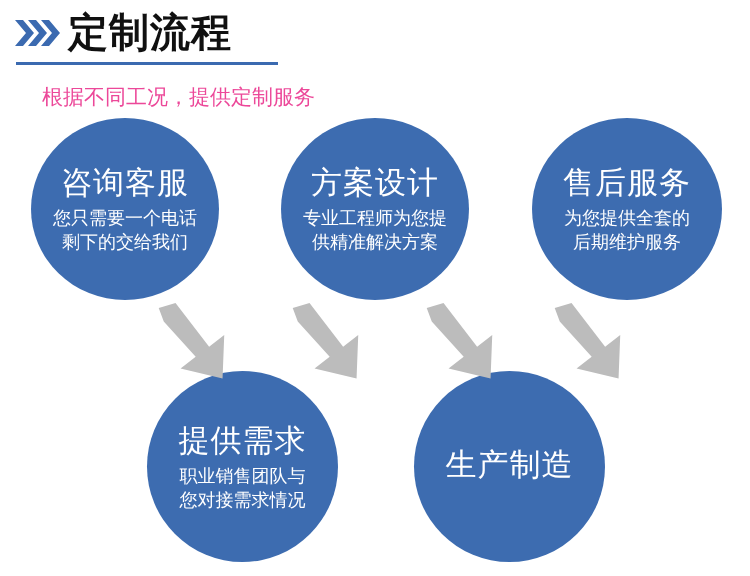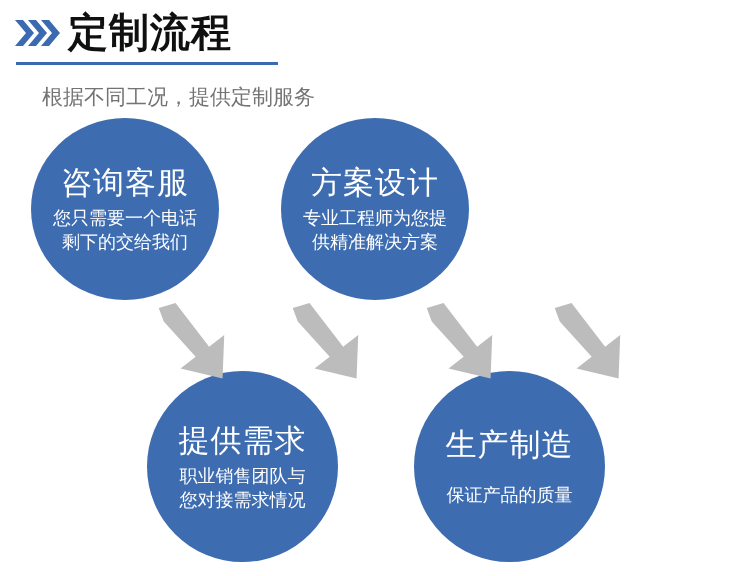--- a/index.html
+++ b/index.html
@@ -54,21 +54,21 @@
     top: 62px;
     width: 262px;
     height: 3px;
     background: #3b6ab0;
   }
   #subtitle-text {
     position: absolute;
     left: 42px;
     top: 82px;
     font-size: 21px;
-    color: #737373;
+    color: #ec4899;
     line-height: 30px;
     white-space: nowrap;
   }
 
   
   .node-circle {
     position: absolute;
     border-radius: 50%;
     background: #3d6cb0;
     display: flex;
@@ -135,30 +135,34 @@
     <div class="node-desc">您只需要一个电话</div>
     <div class="node-desc">剩下的交给我们</div>
   </div>
 
   <div id="circle-2" class="node-circle">
     <div class="node-title">方案设计</div>
     <div class="node-desc">专业工程师为您提</div>
     <div class="node-desc">供精准解决方案</div>
   </div>
 
+  <div id="circle-3" class="node-circle">
+    <div class="node-title">售后服务</div>
+    <div class="node-desc">为您提供全套的</div>
+    <div class="node-desc">后期维护服务</div>
+  </div>
 
   <div id="circle-4" class="node-circle">
     <div class="node-title">提供需求</div>
     <div class="node-desc">职业销售团队与</div>
     <div class="node-desc">您对接需求情况</div>
   </div>
 
   <div id="circle-5" class="node-circle">
     <div class="node-title">生产制造</div>
-    <div class="node-desc">保证产品的质量</div>
   </div>
 
   <div id="arrow-1" class="arrow">
     <svg width="84" height="84" viewBox="0 0 100 100" aria-hidden="true">
       <polygon fill="#bcbcbc" points="8,6 28,0 68,52 86,38 84,90 34,78 52,64 14,22"></polygon>
     </svg>
   </div>
 
   <div id="arrow-2" class="arrow">
     <svg width="84" height="84" viewBox="0 0 100 100" aria-hidden="true">

